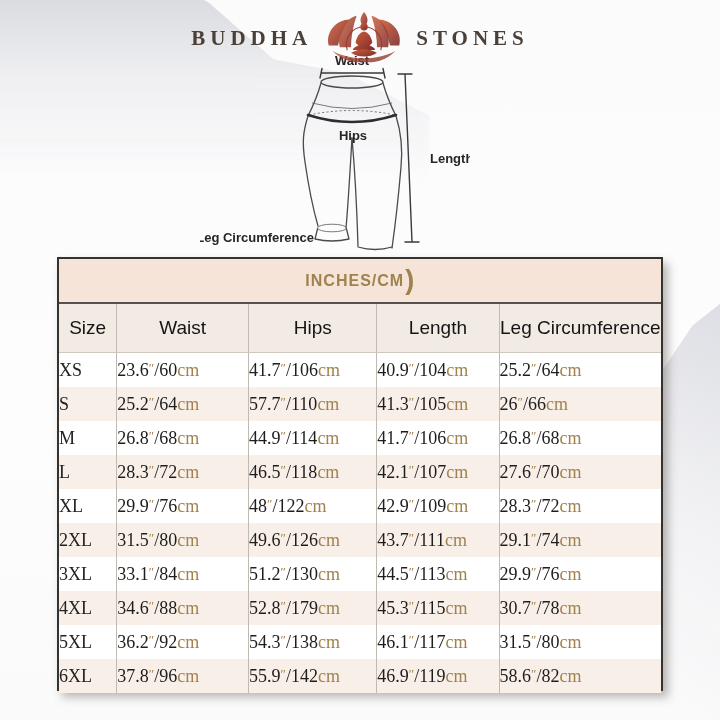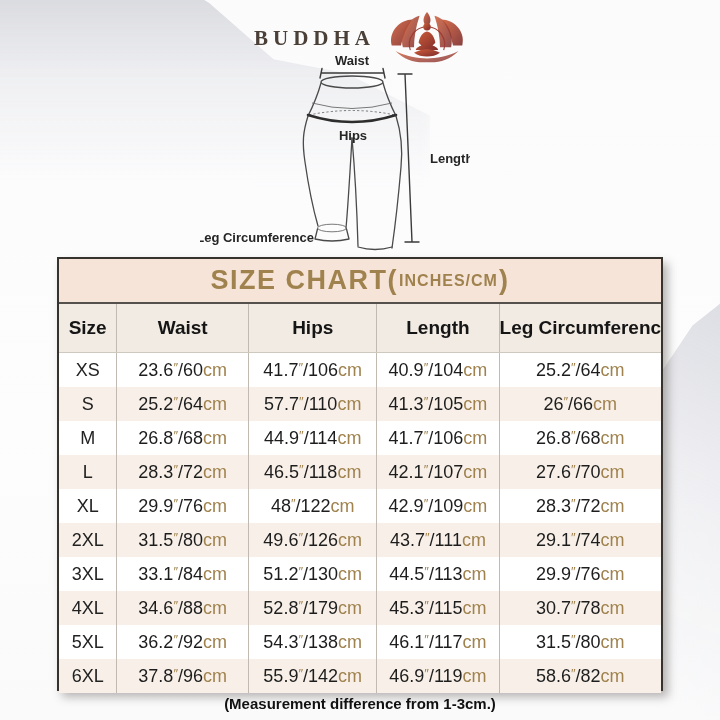--- a/index.html
+++ b/index.html
@@ -52,29 +52,29 @@
     height:43px;background:var(--title-bg,#f5e4d7);
     border-bottom:2px solid #55514c;
     display:flex;align-items:center;justify-content:center;
     color:var(--accent,#a0824e);font-weight:bold;letter-spacing:1.5px;
   }
   .chart-title .t-main{font-size:27px;}
   .chart-title .t-sub{font-size:16px;letter-spacing:1px;padding:0 1px;}
   table{width:100%;border-collapse:collapse;table-layout:fixed;}
   th{
     height:48px;background:var(--header-bg,#f1ebe3);
-    font-size:19px;font-weight:bold;color:#151515;
+    font-size:19px;font-weight:normal;color:#151515;
     border-left:1px solid var(--grid,#b9b3ab);border-bottom:1px solid #cfc8bf;
     padding:0;overflow:hidden;white-space:nowrap;
   }
   th:first-child{border-left:none;}
   td{
-    height:34px;text-align:center;vertical-align:middle;
+    height:34px;text-align:left;vertical-align:middle;
     font-size:18px;color:var(--ink,#1d1d1d);
-    border-left:1px solid var(--grid,#c3beb6);padding:0;white-space:nowrap;
+    border-left:1px solid var(--grid,#c3beb6);padding:0;white-space:nowrap;font-family:Liberation Serif, serif;
   }
   td:first-child{border-left:none;}
   tr.alt td{background:var(--row-alt,#f8f0e8);}
   .size-cell{font-size:18px;color:#222;}
   .unit{color:var(--accent,#a0824e);}
   .unit.inch{font-size:13px;vertical-align:4px;letter-spacing:0;}
   .blk{color:var(--ink,#1d1d1d);}
   
   .footer-note{
     position:absolute;left:0;right:0;top:695px;z-index:2;
@@ -102,20 +102,21 @@
       <path d="M80,36 C84,20 70,8 58,8 C64,16 68,26 70,36 Z" fill="url(#lg)" opacity=".9"></path>
       <path d="M16,38 C12,20 24,6 34,4 C30,16 28,28 28,38 Z" fill="url(#lg)" opacity=".85"></path>
       <path d="M68,38 C72,20 60,6 50,4 C54,16 56,28 56,38 Z" fill="url(#lg)" opacity=".85"></path>
       <path d="M42,0 C37,6 37,12 42,16 C47,12 47,6 42,0 Z" fill="url(#lg)" opacity=".9"></path>
       <path d="M24,41 A19,19 0 1,1 60,41" fill="none" stroke="#9c3b33" stroke-width="1.2"></path>
       <path d="M8,42 C18,52 30,55 42,54 C54,55 66,52 76,42 C64,48 52,50 42,50 C32,50 20,48 8,42 Z" fill="url(#lg)" opacity=".8"></path>
       <circle cx="42" cy="16" r="4" fill="url(#lg)"></circle>
       <path d="M42,21 C37,22 34,27 33,33 L36,36 C33,37 30,39 30,41 L54,41 C54,39 51,37 48,36 L51,33 C50,27 47,22 42,21 Z" fill="url(#lg)"></path>
       <path d="M28,44 C33,41 38,40 42,40 C46,40 51,41 56,44 C52,47 47,48 42,48 C37,48 32,47 28,44 Z" fill="url(#lg)"></path>
     </svg>
+    <span class="brand-word">STONES</span>
   </header>
 
   <svg class="diagram" viewBox="0 0 270 205" aria-hidden="true">
 
     <path class="measure" d="M122,21 L183,21 M122,16.5 L120,26 M183,16.5 L185,26"></path>
 
     <ellipse class="outline" cx="152" cy="30" rx="31" ry="6"></ellipse>
     <path class="outline" d="M121,31 C118,42 113,54 108,64"></path>
     <path class="outline" d="M183,31 C186,42 191,54 196,64"></path>
     <path class="thin" d="M112,51 Q152,62 192,51"></path>
@@ -134,21 +135,20 @@
     <path class="measure" d="M205,22 L212,190 M198,22 L212,22 M205,190 L219,190"></path>
 
     <text class="dlabel" x="152" y="13" text-anchor="middle">Waist</text>
     <text class="dlabel" x="153" y="88" text-anchor="middle">Hips</text>
     <text class="dlabel" x="230" y="111" text-anchor="start">Length</text>
     <text class="dlabel" x="114" y="190" text-anchor="end">Leg Circumference</text>
   </svg>
 
   <section class="chart-box">
     <div class="chart-title">
-      <span class="t-main">SIZE CHART(</span>
         <span class="t-sub">INCHES/CM</span>
         <span class="t-main">)</span>
     </div>
     <table>
       <colgroup>
         <col style="width:9.6%">
           <col style="width:21.9%">
           <col style="width:21.3%">
           <col style="width:20.3%">
           <col style="width:26.9%">
@@ -230,15 +230,14 @@
             <td class="size-cell">6XL</td>
             <td><span class="blk">37.8</span><span class="unit inch">″</span><span class="blk">/96</span><span class="unit">cm</span></td>
             <td><span class="blk">55.9</span><span class="unit inch">″</span><span class="blk">/142</span><span class="unit">cm</span></td>
             <td><span class="blk">46.9</span><span class="unit inch">″</span><span class="blk">/119</span><span class="unit">cm</span></td>
             <td><span class="blk">58.6</span><span class="unit inch">″</span><span class="blk">/82</span><span class="unit">cm</span></td>
           </tr>
         </tbody>
     </table>
   </section>
 
-  <div class="footer-note">(Measurement difference from 1-3cm.)</div>
 
 </div>
 
 </body></html>

